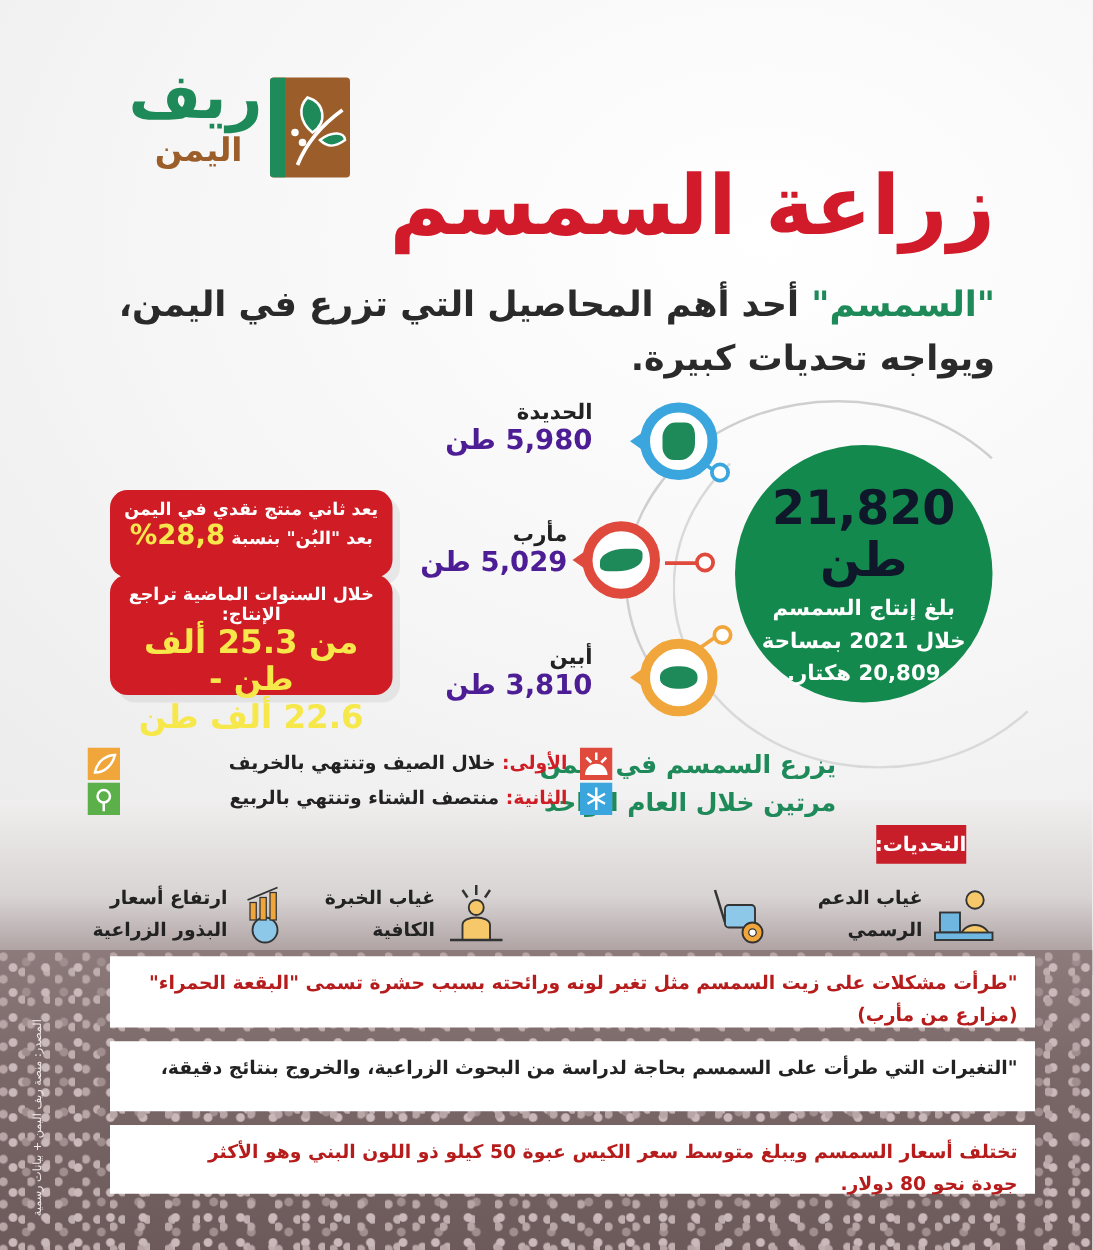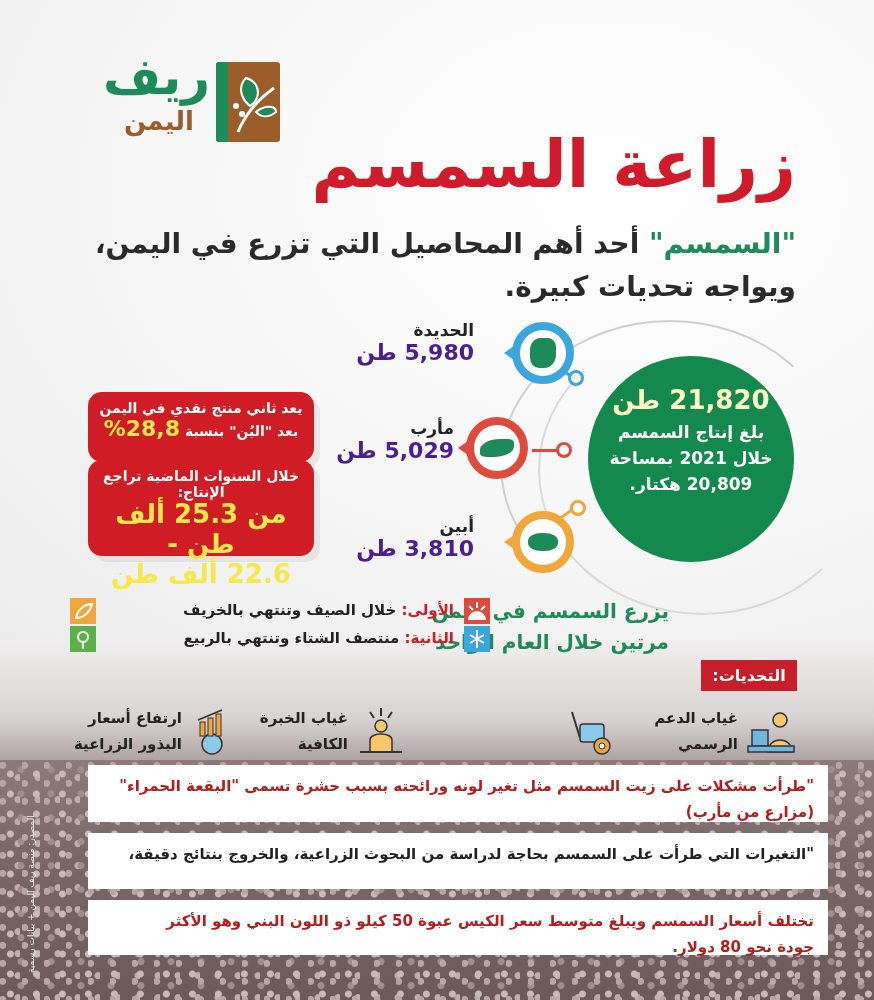--- a/index.html
+++ b/index.html
@@ -104,39 +104,39 @@
   .dot3 { left: 570px; top: 500px; border-color: #f0a63a; }
   .link { position: absolute; height: 3px; }
   .link1 { left: 556px; top: 372px; width: 22px; background: #3aa6dd; transform: rotate(35deg); }
   .link2 { left: 532px; top: 449px; width: 26px; background: #e04a3c; }
   .link3 { left: 552px; top: 514px; width: 24px; background: #f0a63a; transform: rotate(-35deg); }
 
   .green-circle {
     position: absolute; left: 588px; top: 356px; width: 206px; height: 206px;
     border-radius: 50%; background: #14894e; color: #fff; text-align: center; padding-top: 30px;
   }
-  .green-circle .big { font-size: 26px; font-weight: bold; color: #fef9c3; line-height: 1.1; }
+  .green-circle .big { font-size: 38px; font-weight: bold; color: #0f172a; line-height: 1.1; }
   .green-circle .desc { font-size: 17px; font-weight: bold; line-height: 1.55; margin-top: 4px; }
 
   
   .season-title {
     position: absolute; right: 205px; top: 596px; text-align: right;
     font-size: 20px; font-weight: bold; color: #1f8a59; line-height: 1.55;
   }
   .season-row { position: absolute; left: 70px; width: 420px; height: 28px; }
   .season-row .ico { position: absolute; right: 0; top: 0; width: 26px; height: 26px; }
   .season-row .ico2 { position: absolute; left: 0; top: 0; width: 26px; height: 26px; }
   .season-row .txt { position: absolute; right: 36px; top: 3px; font-size: 15px; font-weight: bold; color: #222; white-space: nowrap; }
   .season-row .txt .lbl { color: #d01d25; }
   .sr1 { top: 598px; }
   .sr2 { top: 626px; }
 
   
   .chal-label {
-    position: absolute; left: 701px; top: 660px; width: 96px; height: 31px;
+    position: absolute; left: 701px; top: 660px; width: 72px; height: 31px;
     background: #c81e2a; color: #fff; font-size: 16px; font-weight: bold; text-align: center; line-height: 31px;
   }
   .chal { position: absolute; top: 702px; height: 60px; }
   .chal .ico { position: absolute; right: 0; top: 6px; width: 50px; height: 48px; }
   .chal .txt { position: absolute; right: 58px; top: 4px; font-size: 15px; font-weight: bold; color: #222; line-height: 1.7; text-align: right; white-space: nowrap; }
   .ch1 { left: 674px; width: 122px; }
   .ch2 { left: 432px; width: 184px; }
   .ch3 { left: 276px; width: 130px; }
   .ch4 { left: 70px; width: 160px; }
   .ch4 .ico { right: auto; left: 122px; width: 40px; }

